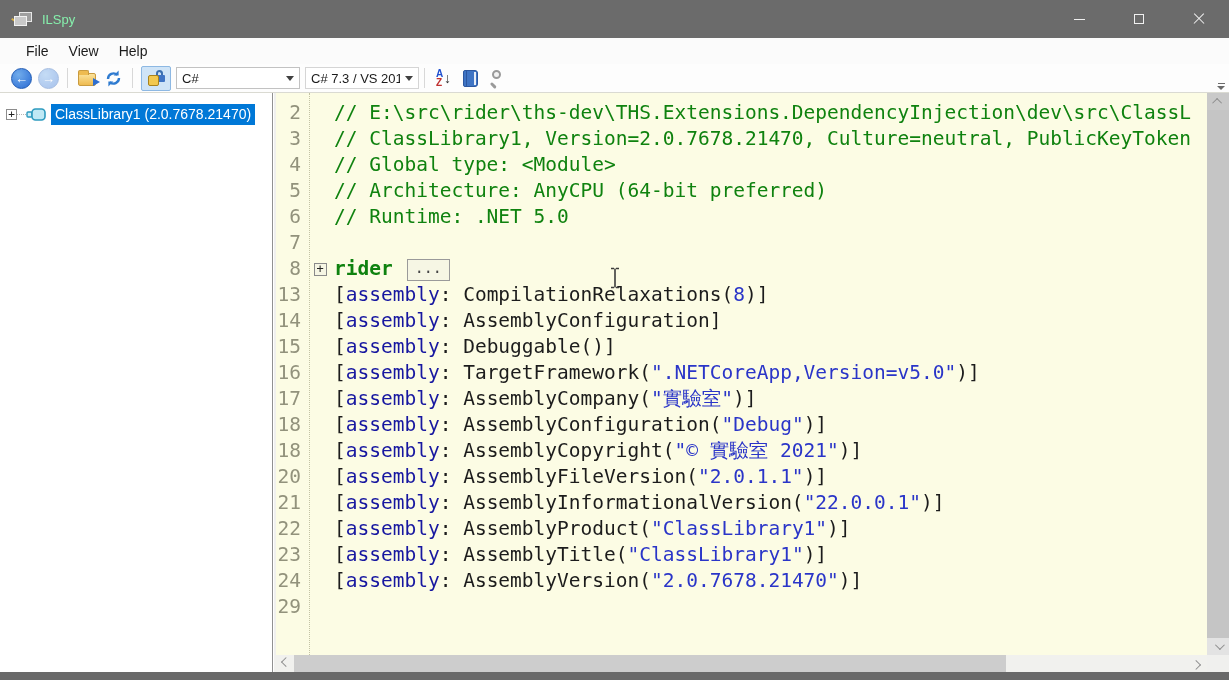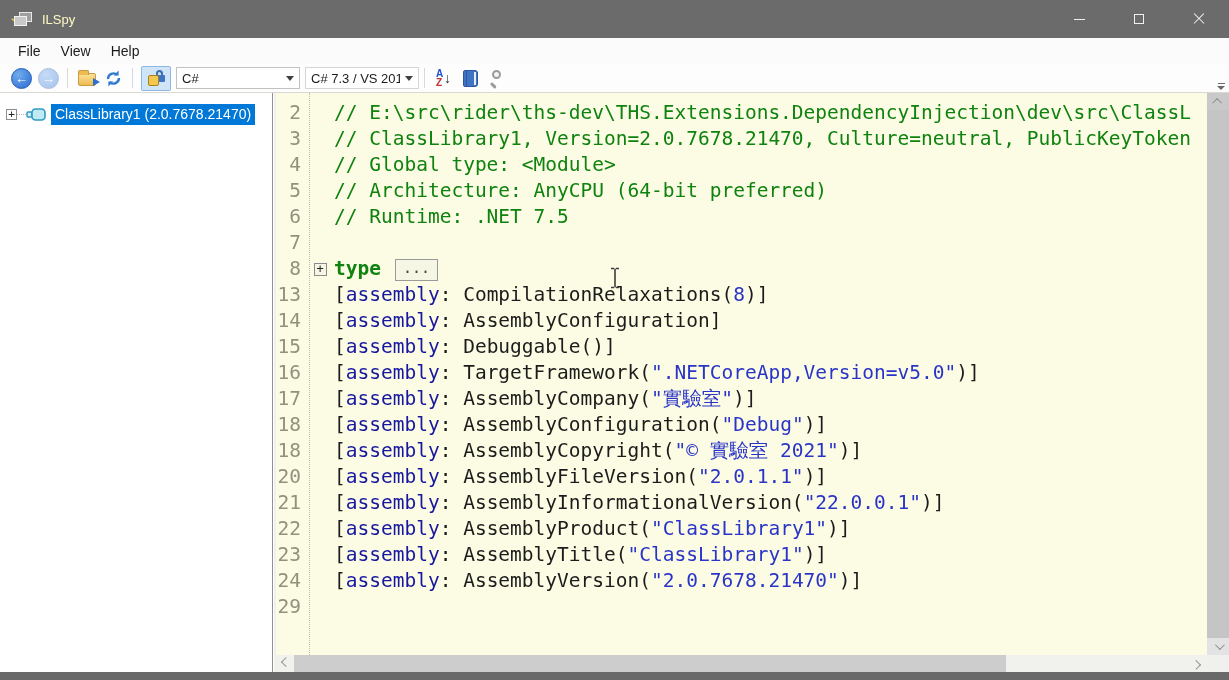--- a/index.html
+++ b/index.html
@@ -10,33 +10,33 @@
   
   .titlebar { position:absolute; left:0; top:0; width:1229px; height:38px;
               background:#6b6b6b; display:flex; align-items:center; }
   .app-icon { position:relative; width:20px; height:15px; margin-left:13px; }
   .app-icon .w1 { position:absolute; left:6px; top:0; width:13px; height:10px;
                   background:#9f9f9f; border:1px solid #e8e8e8; }
   .app-icon .w2 { position:absolute; left:1px; top:4px; width:13px; height:10px;
                   background:#c9c9c9; border:1px solid #f2f2f2; }
   .app-icon .wand { position:absolute; left:-2px; top:8px; width:8px; height:2px;
                     background:#d8b24a; transform:rotate(35deg); }
-  .tb-title { color:#fef9c3; font-size:13px; margin-left:9px; }
+  .tb-title { color:#86efac; font-size:13px; margin-left:9px; }
   .win-btns { position:absolute; right:0; top:0; height:38px; display:flex; }
   .wbtn { width:60px; height:38px; display:flex; align-items:center; justify-content:center; }
   .g-min { width:11px; height:1px; background:#f0f0f0; }
   .g-max { width:10px; height:10px; border:1px solid #f0f0f0; }
   .g-close { position:relative; width:12px; height:12px; }
   .g-close::before,.g-close::after { content:""; position:absolute; left:-1px; top:5px;
       width:14px; height:1.4px; background:#f0f0f0; }
   .g-close::before { transform:rotate(45deg); } .g-close::after { transform:rotate(-45deg); }
 
   
   .menubar { position:absolute; left:0; top:38px; width:1229px; height:26px;
-             background:#fbfbfb; display:flex; align-items:center; padding-left:8px; }
+             background:#fbfbfb; display:flex; align-items:center; padding-left:16px; }
   .menu-item { padding:3px 10px; font-size:14px; color:#1b1b1b; }
 
   
   .toolbar { position:absolute; left:0; top:64px; width:1229px; height:29px;
              background:#fdfdfd; border-bottom:1px solid #dadad2;
              display:flex; align-items:center; padding-left:8px; }
   .tsep { width:1px; height:20px; background:#d8d8d8; margin:0 5px; }
   .tbtn { width:27px; height:25px; display:flex; align-items:center; justify-content:center; }
   .navcircle { width:21px; height:21px; border-radius:50%; color:#fff;
                background:radial-gradient(circle at 35% 30%, #71aceb, #2a6bd4);
@@ -245,23 +245,23 @@
 
     <div class="code-panel">
       <div class="code-view">
         <div class="gutter-sep"></div>
         <div class="code-content">
             <div class="cl"><span class="ln">1</span><span class="fm"></span><span class="tx"></span></div>
             <div class="cl"><span class="ln">2</span><span class="fm"></span><span class="tx"><span class="c">// E:\src\rider\ths-dev\THS.Extensions.DependencyInjection\dev\src\ClassL</span></span></div>
             <div class="cl"><span class="ln">3</span><span class="fm"></span><span class="tx"><span class="c">// ClassLibrary1, Version=2.0.7678.21470, Culture=neutral, PublicKeyToken</span></span></div>
             <div class="cl"><span class="ln">4</span><span class="fm"></span><span class="tx"><span class="c">// Global type: &lt;Module&gt;</span></span></div>
             <div class="cl"><span class="ln">5</span><span class="fm"></span><span class="tx"><span class="c">// Architecture: AnyCPU (64-bit preferred)</span></span></div>
-            <div class="cl"><span class="ln">6</span><span class="fm"></span><span class="tx"><span class="c">// Runtime: .NET 7.5</span></span></div>
+            <div class="cl"><span class="ln">6</span><span class="fm"></span><span class="tx"><span class="c">// Runtime: .NET 5.0</span></span></div>
             <div class="cl"><span class="ln">7</span><span class="fm"></span><span class="tx"></span></div>
-            <div class="cl"><span class="ln">8</span><span class="fm"><span class="foldbox">+</span></span><span class="tx"><span class="u">type</span><span class="dots">...</span></span></div>
+            <div class="cl"><span class="ln">8</span><span class="fm"><span class="foldbox">+</span></span><span class="tx"><span class="u">rider</span><span class="dots">...</span></span></div>
             <div class="cl"><span class="ln">13</span><span class="fm"></span><span class="tx"><span class="p">[</span><span class="k">assembly</span><span class="p">: CompilationRelaxations(</span><span class="n">8</span><span class="p">)]</span></span></div>
             <div class="cl"><span class="ln">14</span><span class="fm"></span><span class="tx"><span class="p">[</span><span class="k">assembly</span><span class="p">: AssemblyConfiguration]</span></span></div>
             <div class="cl"><span class="ln">15</span><span class="fm"></span><span class="tx"><span class="p">[</span><span class="k">assembly</span><span class="p">: Debuggable()]</span></span></div>
             <div class="cl"><span class="ln">16</span><span class="fm"></span><span class="tx"><span class="p">[</span><span class="k">assembly</span><span class="p">: TargetFramework(</span><span class="s">".NETCoreApp,Version=v5.0"</span><span class="p">)]</span></span></div>
             <div class="cl"><span class="ln">17</span><span class="fm"></span><span class="tx"><span class="p">[</span><span class="k">assembly</span><span class="p">: AssemblyCompany(</span><span class="s">"實驗室"</span><span class="p">)]</span></span></div>
             <div class="cl"><span class="ln">18</span><span class="fm"></span><span class="tx"><span class="p">[</span><span class="k">assembly</span><span class="p">: AssemblyConfiguration(</span><span class="s">"Debug"</span><span class="p">)]</span></span></div>
             <div class="cl"><span class="ln">18</span><span class="fm"></span><span class="tx"><span class="p">[</span><span class="k">assembly</span><span class="p">: AssemblyCopyright(</span><span class="s">"© 實驗室 2021"</span><span class="p">)]</span></span></div>
             <div class="cl"><span class="ln">20</span><span class="fm"></span><span class="tx"><span class="p">[</span><span class="k">assembly</span><span class="p">: AssemblyFileVersion(</span><span class="s">"2.0.1.1"</span><span class="p">)]</span></span></div>
             <div class="cl"><span class="ln">21</span><span class="fm"></span><span class="tx"><span class="p">[</span><span class="k">assembly</span><span class="p">: AssemblyInformationalVersion(</span><span class="s">"22.0.0.1"</span><span class="p">)]</span></span></div>
             <div class="cl"><span class="ln">22</span><span class="fm"></span><span class="tx"><span class="p">[</span><span class="k">assembly</span><span class="p">: AssemblyProduct(</span><span class="s">"ClassLibrary1"</span><span class="p">)]</span></span></div>

